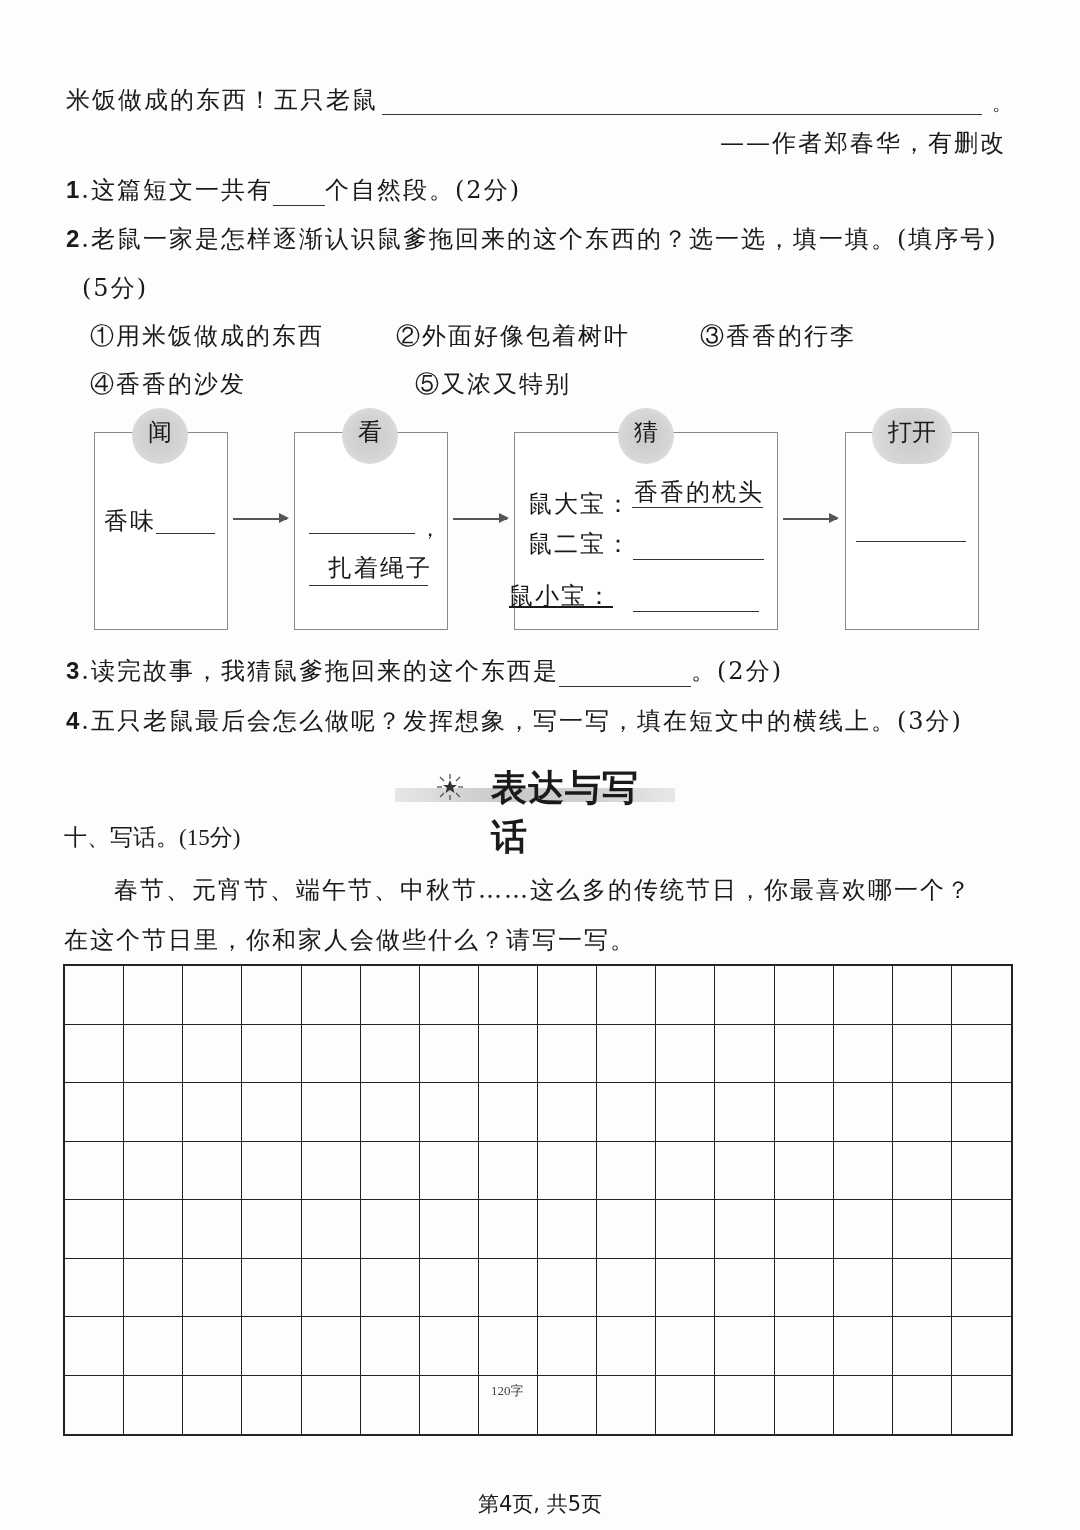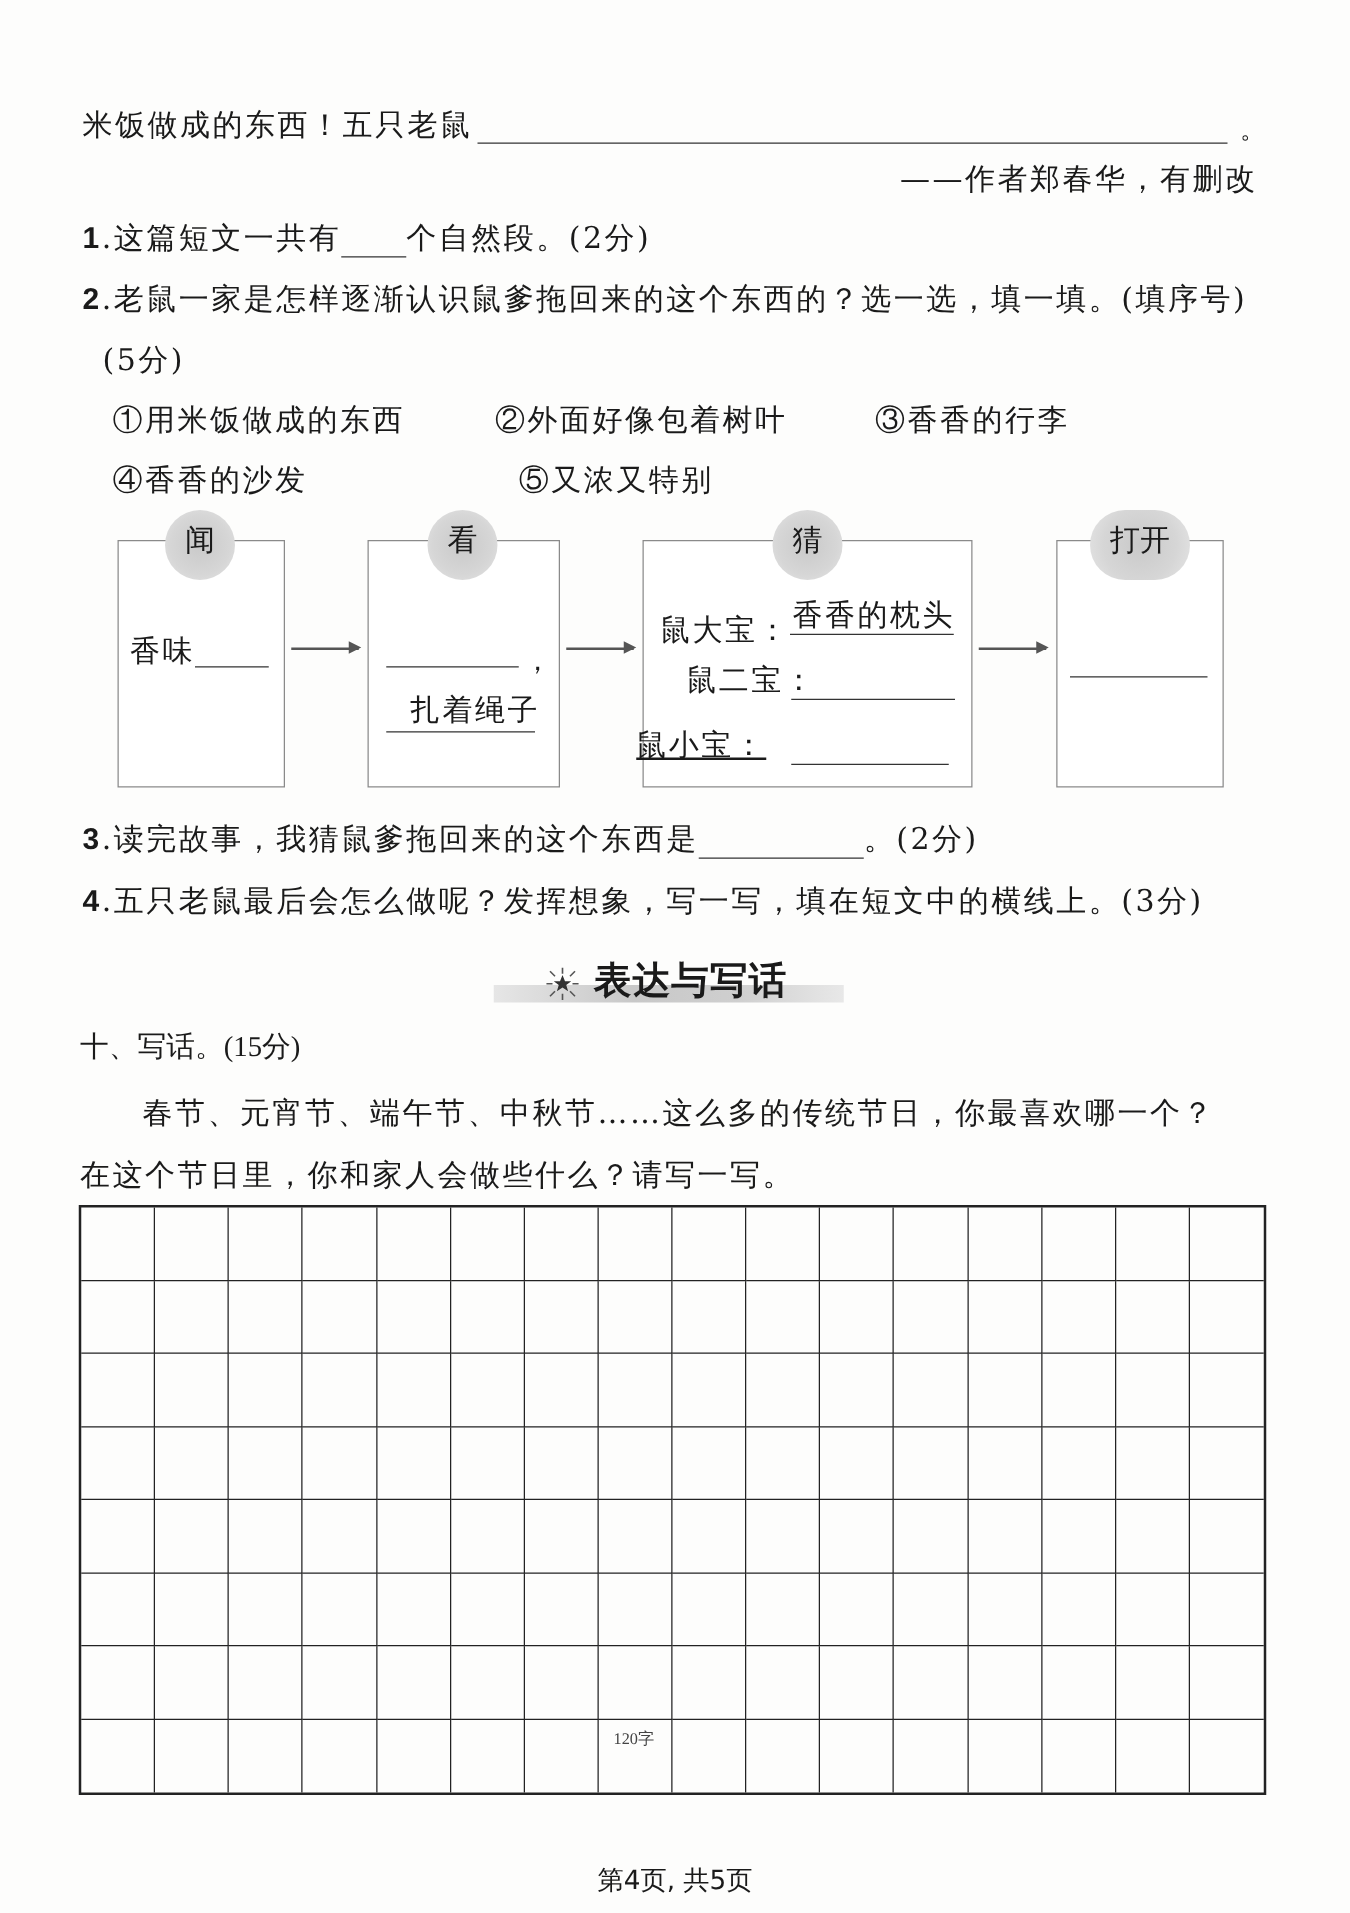--- a/index.html
+++ b/index.html
@@ -14,22 +14,22 @@
            background:radial-gradient(circle,#c9c9c9 0%,#d6d6d6 60%,#e6e6e6 100%);
            font-size:24px; text-align:center; line-height:48px; }
   .badge.wide { width:80px; border-radius:40px; }
   .arrow { position:absolute; height:1.5px; background:#555; }
   .arrow::after { content:""; position:absolute; right:-2px; top:-5px; border-left:10px solid #555;
                   border-top:5.5px solid transparent; border-bottom:5.5px solid transparent; }
   .uline { position:absolute; border-bottom:1.5px solid #333; }
   .section-banner { position:absolute; left:395px; top:762px; width:280px; height:46px; }
   .banner-bar { position:absolute; left:0; top:26px; width:280px; height:14px;
                 background:linear-gradient(90deg,#e6e6e6,#c8c8c8 40%,#cfcfcf 70%,#e8e8e8); }
-  .banner-text { position:absolute; left:80px; top:2px; font-family:"DejaVu Sans",sans-serif;
-                 font-size:30px; font-weight:bold; letter-spacing:1px; }
+  .banner-text { position:absolute; left:96px; top:2px; font-family:"DejaVu Sans",sans-serif;
+                 font-size:36px; font-weight:bold; letter-spacing:1px; }
   .banner-star { position:absolute; left:42px; top:12px; width:26px; height:26px; }
   .grid { position:absolute; left:63px; top:964px; width:950px; height:472px;
           border:2px solid #222; box-sizing:border-box; display:grid;
           grid-template-columns:repeat(16,1fr); grid-template-rows:repeat(8,1fr); }
   .cell { border-right:1.6px solid #222; border-bottom:1.6px solid #222; position:relative; }
   .cell:nth-child(16n) { border-right:none; }
   .cell:nth-last-child(-n+16) { border-bottom:none; }
   .marker { position:absolute; left:12px; top:6px; font-size:13px; color:#444;
             font-family:"Liberation Serif",serif; }
   .footer { position:absolute; left:0; width:1080px; top:1490px; text-align:center;
@@ -72,21 +72,21 @@
 <div class="abs t" style="left:328px;top:552px;">扎着绳子</div>
 <div class="uline" style="left:309px;top:560px;width:119px;height:25px;"></div>
 
 <div class="arrow" style="left:453px;top:518px;width:54px;"></div>
 
 <div class="box" style="left:514px;top:432px;width:262px;height:196px;"></div>
 <div class="badge" style="left:618px;top:408px;">猜</div>
 <div class="abs t" style="left:528px;top:488px;text-align:right;">鼠大宝：</div>
 <div class="abs t" style="left:634px;top:476px;">香香的枕头</div>
 <div class="uline" style="left:632px;top:482px;width:131px;height:25px;"></div>
-<div class="abs t" style="left:528px;top:528px;margin-left:21px;">鼠二宝：</div>
+<div class="abs t" style="left:528px;top:528px;">鼠二宝：</div>
 <div class="uline" style="left:633px;top:534px;width:131px;height:25px;"></div>
 <div class="abs t" style="left:509px;top:580px;text-decoration:underline;">鼠小宝：</div>
 <div class="uline" style="left:633px;top:586px;width:126px;height:25px;"></div>
 
 <div class="arrow" style="left:783px;top:518px;width:54px;"></div>
 
 <div class="box" style="left:845px;top:432px;width:132px;height:196px;"></div>
 <div class="badge wide" style="left:872px;top:408px;">打开</div>
 <div class="uline" style="left:856px;top:516px;width:110px;height:25px;"></div>
 

